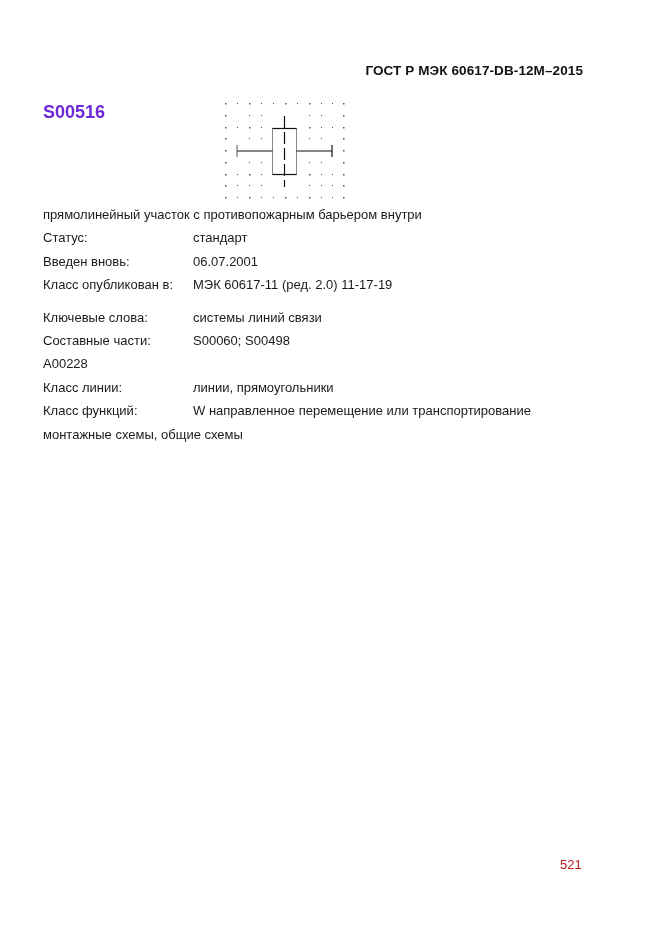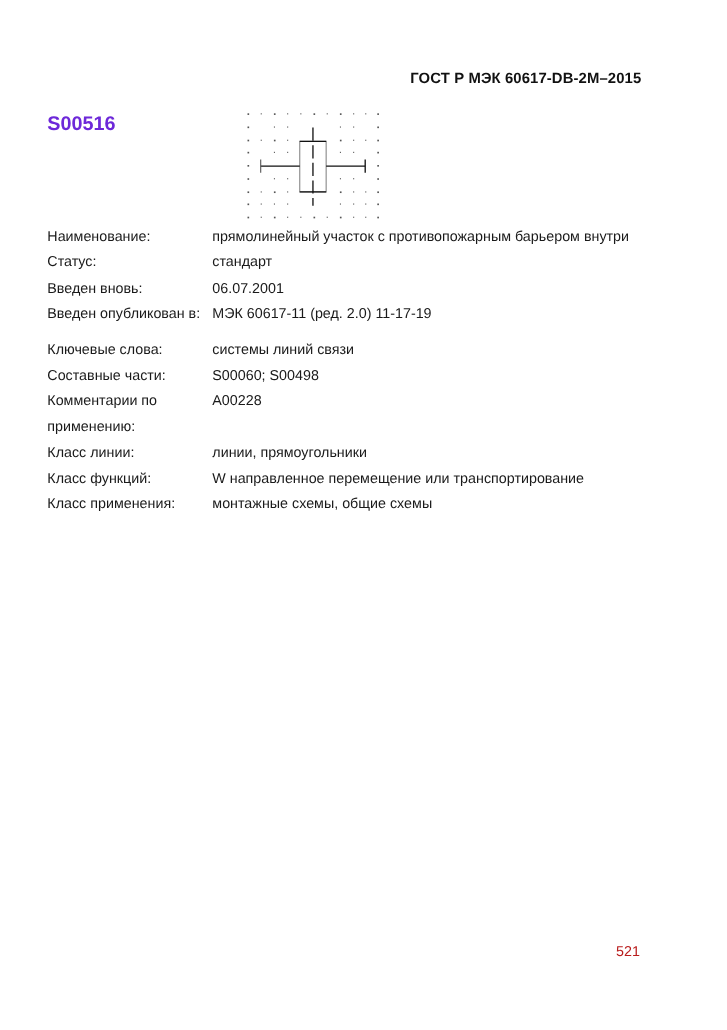--- a/index.html
+++ b/index.html
@@ -66,21 +66,21 @@
       position: absolute;
       top: 857px;
       left: 560px;
       font-size: 13px;
       color: #b91c1c;
     }
   </style>
 </head>
 <body>
 
-<div class="doc-header">ГОСТ Р МЭК 60617-DB-2M–2015</div>
+<div class="doc-header">ГОСТ Р МЭК 60617-DB-12M–2015</div>
 
 <div class="symbol-code">S00516</div>
 
 <div class="symbol-figure">
   <svg width="150" height="110" viewBox="0 0 150 110" xmlns="http://www.w3.org/2000/svg">
     <g fill="#555">
 
       <rect x="15" y="8" width="1.5" height="1.5"></rect>
         <rect x="27" y="8" width="1" height="1"></rect>
         <rect x="39" y="8" width="1.5" height="1.5"></rect>
@@ -158,54 +158,51 @@
 
     <line x1="27" y1="50" x2="27" y2="62" stroke="#555" stroke-width="1"></line>
     <line x1="122" y1="50" x2="122" y2="62" stroke="#111" stroke-width="1.2"></line>
 
     <line x1="74.5" y1="21" x2="74.5" y2="92" stroke="#111" stroke-width="1.2" stroke-dasharray="12,4"></line>
   </svg>
 </div>
 
 <div class="fields">
   <div class="field-row">
-    <div class="field-label">Наименование:</div>
     <div class="field-value">прямолинейный участок с противопожарным барьером внутри</div>
   </div>
   <div class="field-row">
     <div class="field-label">Статус:</div>
     <div class="field-value">стандарт</div>
   </div>
   <div class="field-row">
     <div class="field-label">Введен вновь:</div>
     <div class="field-value">06.07.2001</div>
   </div>
   <div class="field-row">
-    <div class="field-label">Введен опубликован в:</div>
+    <div class="field-label">Класс опубликован в:</div>
     <div class="field-value">МЭК 60617-11 (ред. 2.0) 11-17-19</div>
   </div>
   <div class="field-row gap-before">
     <div class="field-label">Ключевые слова:</div>
     <div class="field-value">системы линий связи</div>
   </div>
   <div class="field-row">
     <div class="field-label">Составные части:</div>
     <div class="field-value">S00060; S00498</div>
   </div>
   <div class="field-row">
-    <div class="field-label" style="width:120px;flex:0 0 120px;margin-right:30px;">Комментарии по применению:</div>
     <div class="field-value">A00228</div>
   </div>
   <div class="field-row">
     <div class="field-label">Класс линии:</div>
     <div class="field-value">линии, прямоугольники</div>
   </div>
   <div class="field-row">
     <div class="field-label">Класс функций:</div>
     <div class="field-value" style="width:400px;">W направленное перемещение или транспортирование</div>
   </div>
   <div class="field-row">
-    <div class="field-label">Класс применения:</div>
     <div class="field-value">монтажные схемы, общие схемы</div>
   </div>
 </div>
 
 <div class="page-number">521</div>
 
 </body></html>

